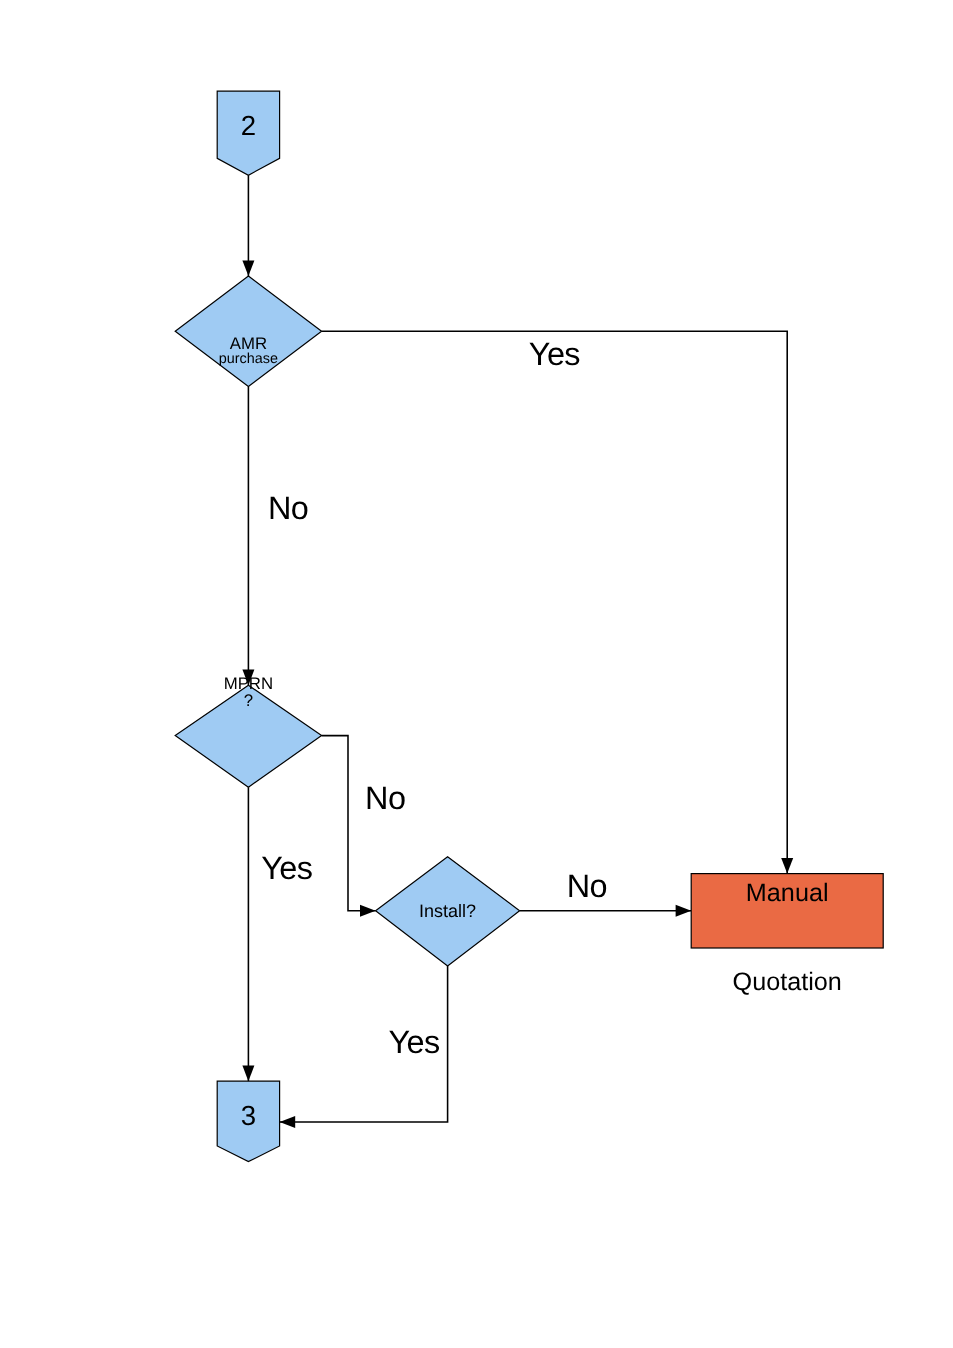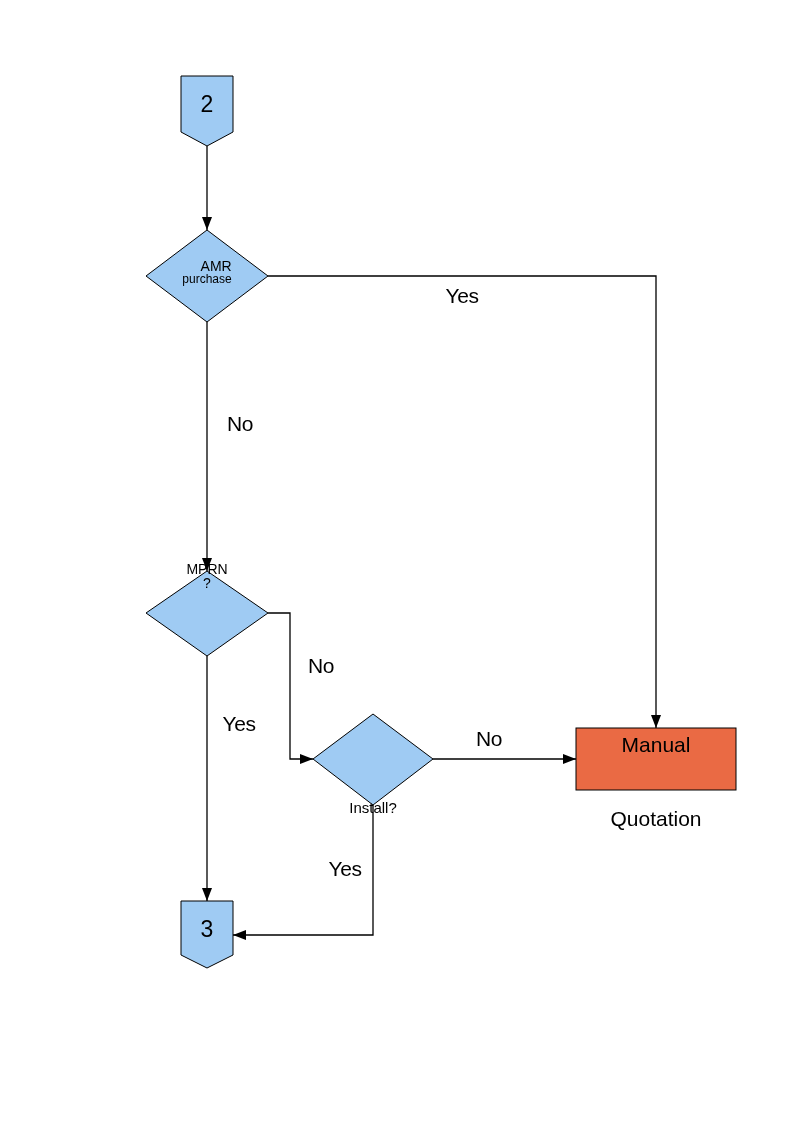--- a/index.html
+++ b/index.html
@@ -30,21 +30,21 @@
   }
   .lbl {
     position: absolute;
     transform: translate(-50%, -50%);
     white-space: nowrap;
     color: #000000;
     text-align: center;
     line-height: 1.1;
   }
   .edge-lbl {
-    font-size: 21px;
+    font-size: 27px;
     letter-spacing: -0.5px;
   }
   .page-num-lbl {
     font-size: 23px;
   }
   .node-lbl-main {
     font-size: 14px;
     line-height: 14px;
   }
   .node-lbl-sub {
@@ -87,31 +87,31 @@
     <polygon class="shape" points="181,76 233,76 233,132 207,146 181,132" fill="#9FCBF3"></polygon>
     <polygon class="shape" points="207,230 268,276 207,322 146,276" fill="#9FCBF3"></polygon>
     <polygon class="shape" points="207,571 268,613 207,656 146,613" fill="#9FCBF3"></polygon>
     <polygon class="shape" points="373,714 433,759 373,805 313,759" fill="#9FCBF3"></polygon>
     <rect class="shape" x="576" y="728" width="160" height="62" fill="#EA6A44"></rect>
     <polygon class="shape" points="181,901 233,901 233,955 207,968 181,955" fill="#9FCBF3"></polygon>
   </svg>
 
   <div class="lbl page-num-lbl" style="left:207px; top:105px;">2</div>
 
-  <div class="lbl" style="left:207px; top:272px;text-align:right;">
+  <div class="lbl" style="left:207px; top:292px;">
     <div class="node-lbl-main">AMR</div>
     <div class="node-lbl-sub">purchase</div>
   </div>
 
   <div class="lbl" style="left:207px; top:576px;">
     <div class="node-lbl-main">MPRN</div>
     <div class="node-lbl-main">?</div>
   </div>
 
-  <div class="lbl node-lbl-main" style="left:373px; top:760px; font-size:15px;margin-top:48px;">Install?</div>
+  <div class="lbl node-lbl-main" style="left:373px; top:760px; font-size:15px;">Install?</div>
 
   <div class="lbl" style="left:656px; top:759px;">
     <div class="mq-lbl">Manual</div>
     <div class="mq-lbl">Quotation</div>
   </div>
 
   <div class="lbl page-num-lbl" style="left:207px; top:930px;">3</div>
 
   <div class="lbl edge-lbl" style="left:462px; top:296px;">Yes</div>
   <div class="lbl edge-lbl" style="left:240px; top:424px;">No</div>

